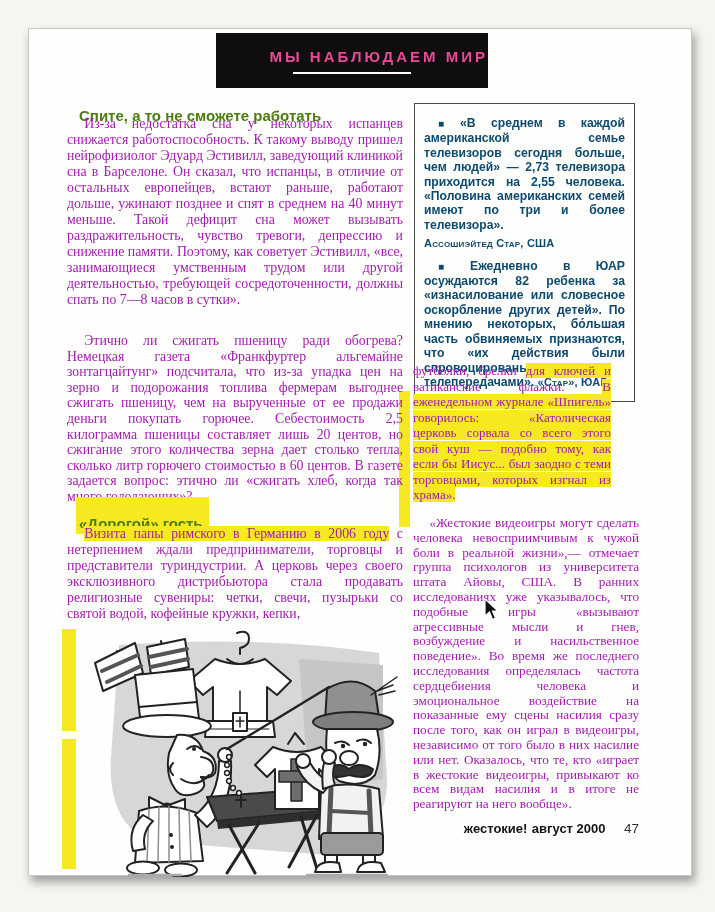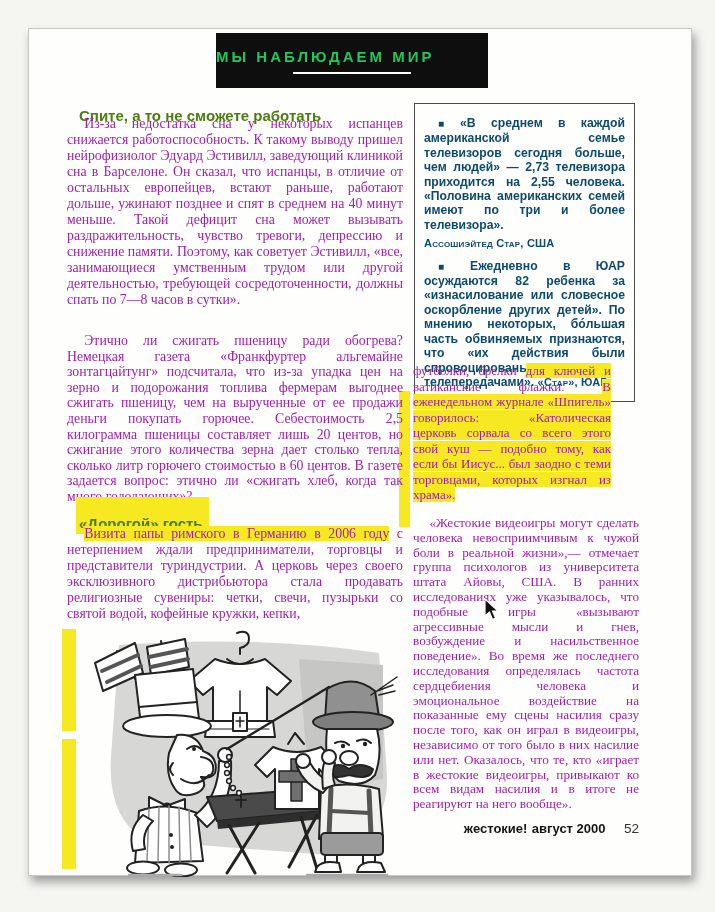--- a/index.html
+++ b/index.html
@@ -9,21 +9,21 @@
     font-family:"Liberation Serif","DejaVu Serif",serif;
   }
   .page{
     position:absolute;left:28px;top:28px;width:664px;height:848px;
     background:#fefefd;border:1px solid #c9c9c3;box-sizing:border-box;
     box-shadow:3px 6px 9px rgba(50,50,50,.45);
   }
   
   .banner{
     position:absolute;left:187px;top:4px;width:272px;height:55px;
-    background:#0e0e0e;color:#22c55e;text-align:left;
+    background:#0e0e0e;color:#ec4899;text-align:right;
     font-family:"Liberation Sans","DejaVu Sans",sans-serif;
   }
   .banner-title{display:block;padding-top:15px;font-size:15px;font-weight:bold;letter-spacing:3px;}
   .banner-underline{display:block;width:118px;height:2px;background:#fff;margin:7px auto 0;}
   
   .abs{position:absolute;}
   h3{margin:12px;font-family:"Liberation Sans","DejaVu Sans",sans-serif;font-weight:bold;color:#4d7c0f;}
   .h-left{font-size:15px;}
   .h-right{font-size:13.5px;}
   .body-text{text-align:justify;color:#a21caf;margin:0;}
@@ -198,20 +198,20 @@
     <p class="second"><span class="bullet">■</span><span>Ежедневно в ЮАР осуждаются 82 ребенка за «изнасилование или словесное оскорбление других детей». По мнению некоторых, бо́льшая часть обвиняемых признаются, что «их действия были спровоцированы телепередачами».</span> <span class="source">«Стар», ЮАР</span></p>
   </div>
 
   <p class="abs body-text rc-cont"><span>футболки, брелки </span><span class="hl">для ключей и</span><span> ватиканские флажки. </span><span class="hl">В еженедельном журнале «Шпигель» говорилось: «Католическая церковь сорвала со всего этого свой куш — подобно тому, как если бы Иисус... был заодно с теми торговцами, которых изгнал из храма».</span></p>
 
   <p class="abs body-text rc-video indent">«Жестокие видеоигры могут сделать человека невосприимчивым к чужой боли в реальной жизни»,— отмечает группа психологов из университета штата Айовы, США. В ранних исследованиях уже указывалось, что подобные игры «вызывают агрессивные мысли и гнев, возбуждение и насильственное поведение». Во время же последнего исследования определялась частота сердцебиения человека и эмоциональное воздействие на показанные ему сцены насилия сразу после того, как он играл в видеоигры, независимо от того было в них насилие или нет. Оказалось, что те, кто «играет в жестокие видеоигры, привыкают ко всем видам насилия и в итоге не реагируют на него вообще».</p>
 
   <div class="abs footer">
     <span class="mag">жестокие!</span>
     <span class="issue">август 2000</span>
-    <span class="pageno">52</span>
+    <span class="pageno">47</span>
   </div>
 
   <svg class="abs cursor" viewBox="0 0 16 24">
     <path d="M1,1 L1,18 L5.5,14 L8.5,21.5 L11.5,20 L8.5,13 L14,13 Z" fill="#111" stroke="#fff" stroke-width="1.2"></path>
   </svg>
 
 </div>
 
 </body></html>

